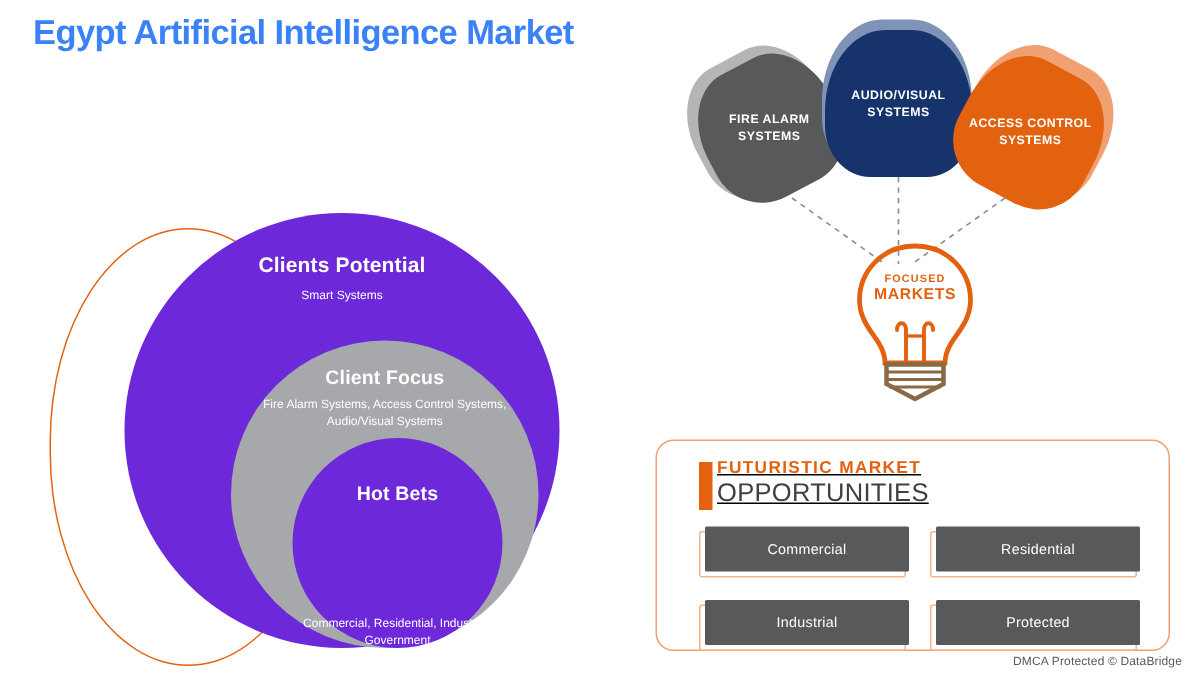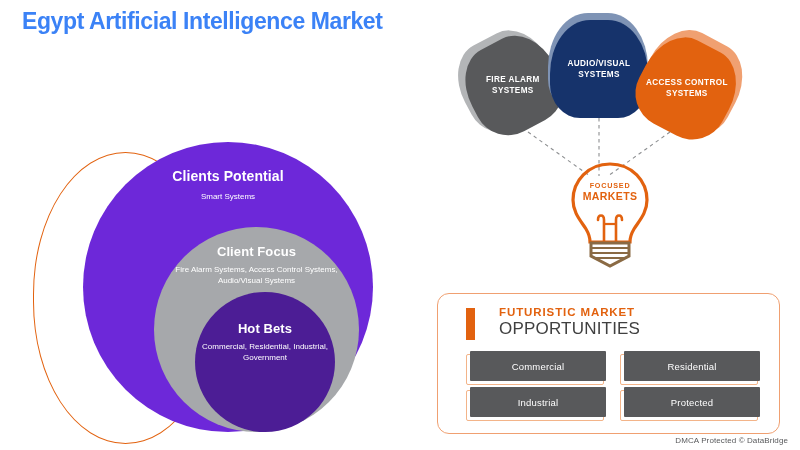--- a/index.html
+++ b/index.html
@@ -44,21 +44,21 @@
   .c-outer {
     left: 83px; top: 2px; width: 290px; height: 290px;
     background: #6d28d9; padding-top: 26px;
   }
   .c-mid {
     left: 154px; top: 87px; width: 205px; height: 205px;
     background: #a6a8ab; padding-top: 17px;
   }
   .c-inner {
     left: 195px; top: 152px; width: 140px; height: 140px;
-    background: #4c1d95; padding-top: 29px;
+    background: #6d28d9; padding-top: 29px; justify-content: space-between;
   }
   .c-head { font-size: 14px; font-weight: bold; letter-spacing: .1px; }
   .c-head.small { font-size: 13px; }
   .c-sub { font-size: 8px; line-height: 10.5px; margin-top: 8px; }
   .c-sub.tight { margin-top: 6px; }
 
   
   .shapes { position: absolute; left: 450px; top: 6px; width: 300px; height: 160px; }
   .blob-shadow, .blob {
     position: absolute; border-radius: 34px 34px 34px 34px / 46px 46px 34px 34px;
@@ -109,31 +109,31 @@
     position: absolute; left: 437px; top: 293px;
     width: 343px; height: 141px;
     border: 1.3px solid #f0a071; border-radius: 12px;
     background: #ffffff;
   }
   .panel-head { position: absolute; left: 28px; top: 12px; }
   .panel-bar {
     position: absolute; left: 0; top: 2px;
     width: 9px; height: 32px; background: #e2620f;
   }
-  .panel-titles { margin-left: 33px; }
+  .panel-titles { margin-left: 12px; text-decoration: underline; }
   .panel-t1 {
     font-size: 11.5px; font-weight: bold; color: #e2620f;
     letter-spacing: .9px; line-height: 13px;
   }
   .panel-t2 {
     font-size: 17px; color: #404040; letter-spacing: .2px; line-height: 19px;
   }
   .tiles {
     position: absolute; left: 28px; top: 57px;
-    width: 295px; display: flex; flex-wrap: wrap; gap: 3px 14px;
+    width: 295px; display: flex; flex-wrap: wrap; gap: 16px 14px;
   }
   .tile-wrap { position: relative; width: 140px; height: 33px; }
   .tile-ghost {
     position: absolute; left: 0; top: 3px; width: 138px; height: 31px;
     border: 1.2px solid #f3b489; border-radius: 2px;
   }
   .tile {
     position: absolute; left: 4px; top: 0; width: 136px; height: 30px;
     background: #58595b; color: #ffffff;
     display: flex; align-items: center; justify-content: center;

